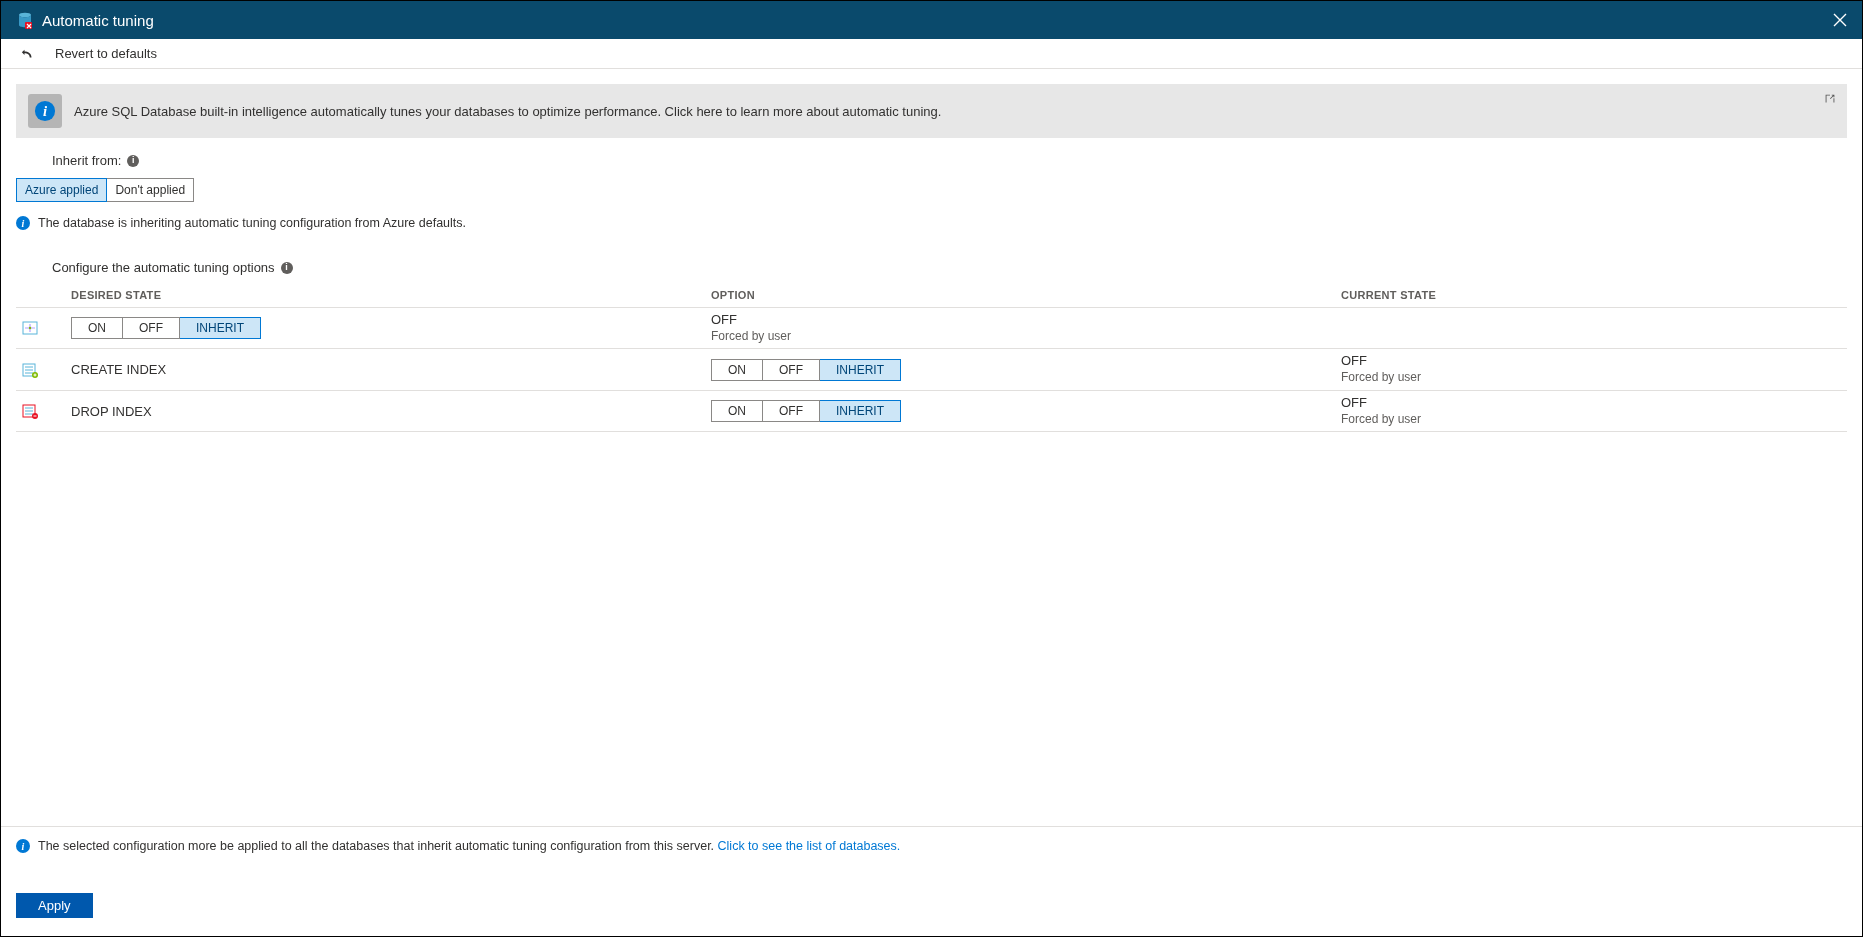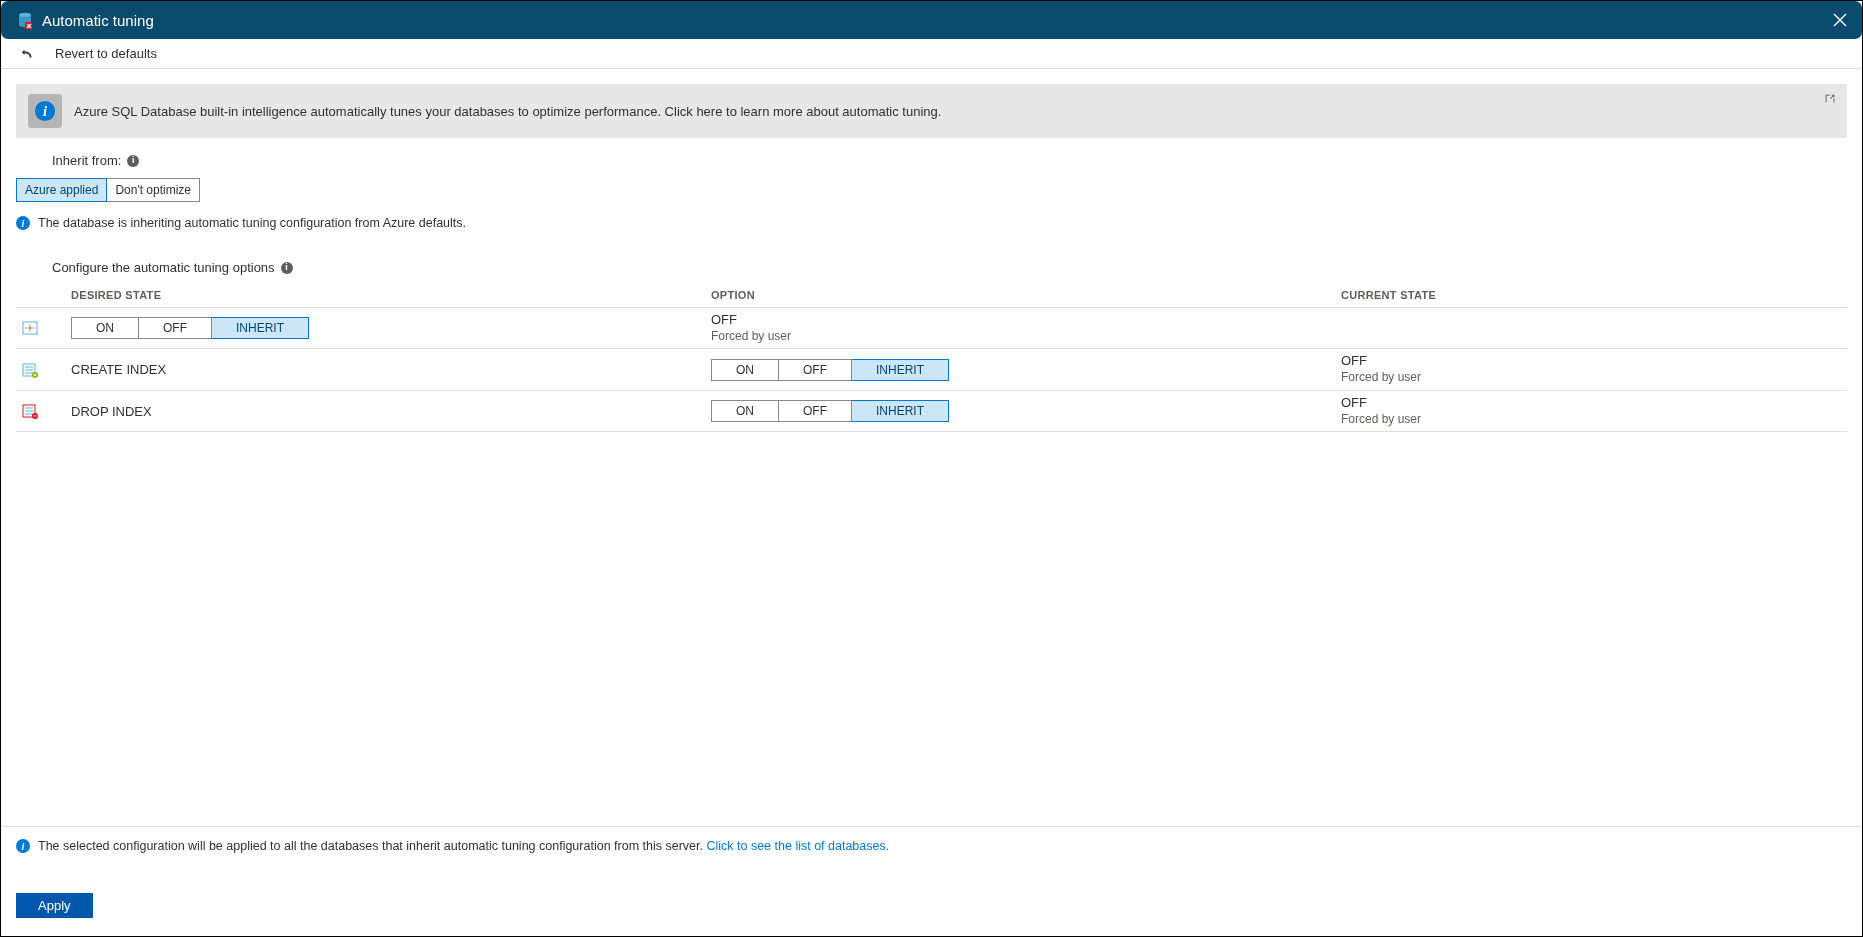--- a/index.html
+++ b/index.html
@@ -41,21 +41,21 @@
   .header { background:#08446a; }
   .header { background:#0a4a6c; }
   .header { background:#0a4668; }
   .header { background:#0a4a6b; }
   .header { background:#094A6E; }
   .header { background:#0a4a6c; }
   .header { background:#0a4a6b; }
   .header { background:#0a4668; }
   .header { background:#0a4a6c; }
   .header { background:#0a4a6b; }
-  .header { background:#094A6E;border-radius:7px; }
+  .header { background:#094A6E; }
   .header { background:#0a4a6c; }
   .header { background:#0a4a6b; }
   .header { background:#0a4668; }
   .header { background:#0a4a6c; }
   .header { background:#0a4a6b; }
   .header { background:#0a4668; }
   .header { background:#0a4a6c; }
   .header { background:#0a4a6b; }
   .header { background:#094A6E; }
   .header { background:#0a4a6c; }
@@ -125,21 +125,21 @@
     align-items:center;
   }
   .table-head { padding:6px 0; color:#605e5c; font-size:11px; letter-spacing:0.3px;}
   .table-head div { text-transform:uppercase; font-weight:600; }
   .table-row { border-top:1px solid #e1dfdd; border-bottom:1px solid #e1dfdd; padding:4px 0; }
   .table-row + .table-row { border-top:none; }
   .row-icon { display:flex; align-items:center; justify-content:flex-start; padding-left:6px;}
   .row-name { font-size:13px; color:#323130; }
   .state-toggle { display:flex; }
   .state-toggle .tbtn {
-    border:1px solid #8a8886; padding:3px 24px; font-size:12px; cursor:pointer; background:#fff; min-width:46px; text-align:center;
+    border:1px solid #8a8886; padding:3px 16px; font-size:12px; cursor:pointer; background:#fff; min-width:46px; text-align:center;
   }
   .state-toggle .tbtn + .tbtn { border-left:none; }
   .state-toggle .tbtn.selected { background:#cde6f7; border-color:#0078d4; color:#004578; }
   .curr-state { font-size:13px; line-height:1.3; }
   .curr-state .sub { font-size:12px; color:#605e5c; }
   .footer-area { border-top:1px solid #e1dfdd; padding:12px 15px 18px 15px; }
   .footer-info { display:flex; align-items:center; gap:8px; font-size:12.5px; }
   .footer-info a { color:#0078d4; text-decoration:none; }
   .apply-btn {
     margin-top:40px; background:#0058ad; color:#fff; border:none; padding:5px 22px; font-size:13px; cursor:pointer;
@@ -191,21 +191,21 @@
     </span>
   </div>
 
   <div class="section-label">
     <span>Inherit from:</span>
     <span class="help-dot">i</span>
   </div>
 
   <div class="seg-group">
     <div class="seg-btn selected">Azure applied</div>
-    <div class="seg-btn">Don't optimize</div>
+    <div class="seg-btn">Don't applied</div>
   </div>
 
   <div class="info-line">
     <span class="info-i">i</span>
     <span>The database is inheriting automatic tuning configuration from Azure defaults.</span>
   </div>
 
   <div class="section-label" style="margin-top:30px;">
     <span>Configure the automatic tuning options</span>
     <span class="help-dot">i</span>
@@ -286,18 +286,18 @@
       </div>
     </div>
 
   </div>
 </div>
 
 <div class="footer-area">
   <div class="footer-info">
     <span class="info-i">i</span>
     <span>
-      <span>The selected configuration will be applied to all the databases that inherit automatic tuning configuration from this server. </span>
+      <span>The selected configuration more be applied to all the databases that inherit automatic tuning configuration from this server. </span>
       <a href="#">Click to see the list of databases.</a>
     </span>
   </div>
   <button class="apply-btn">Apply</button>
 </div>
 
 </body></html>

